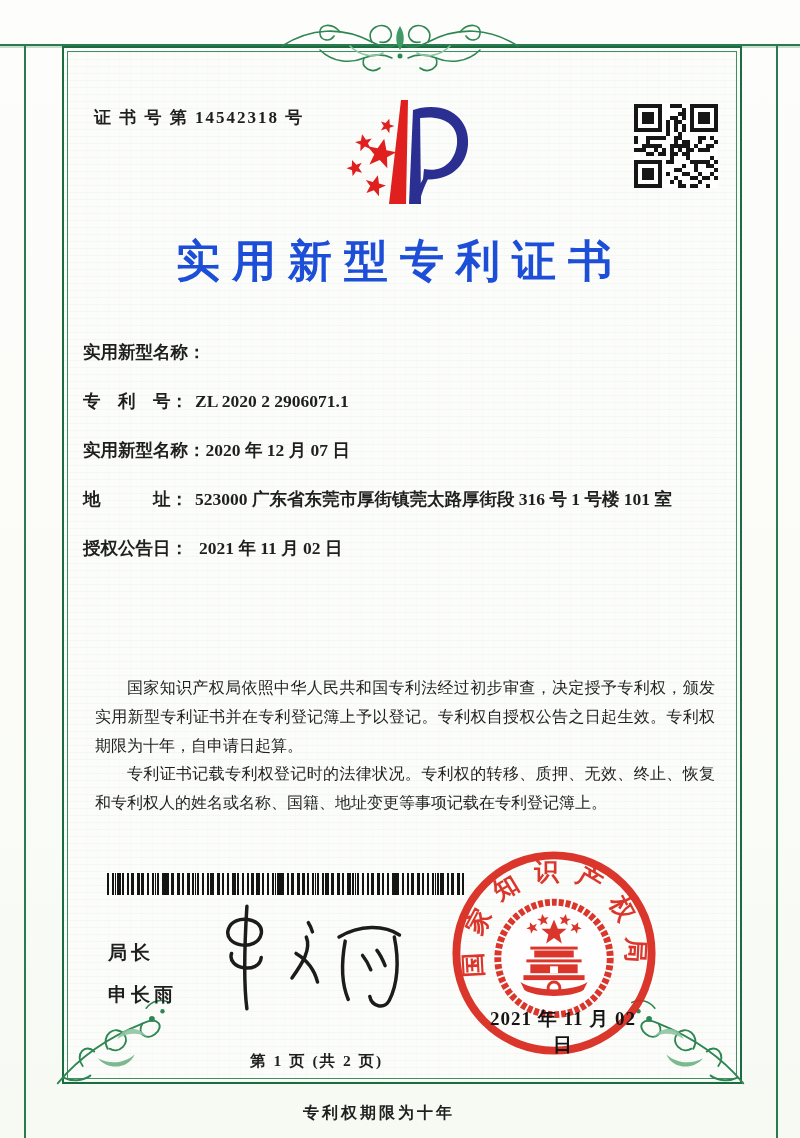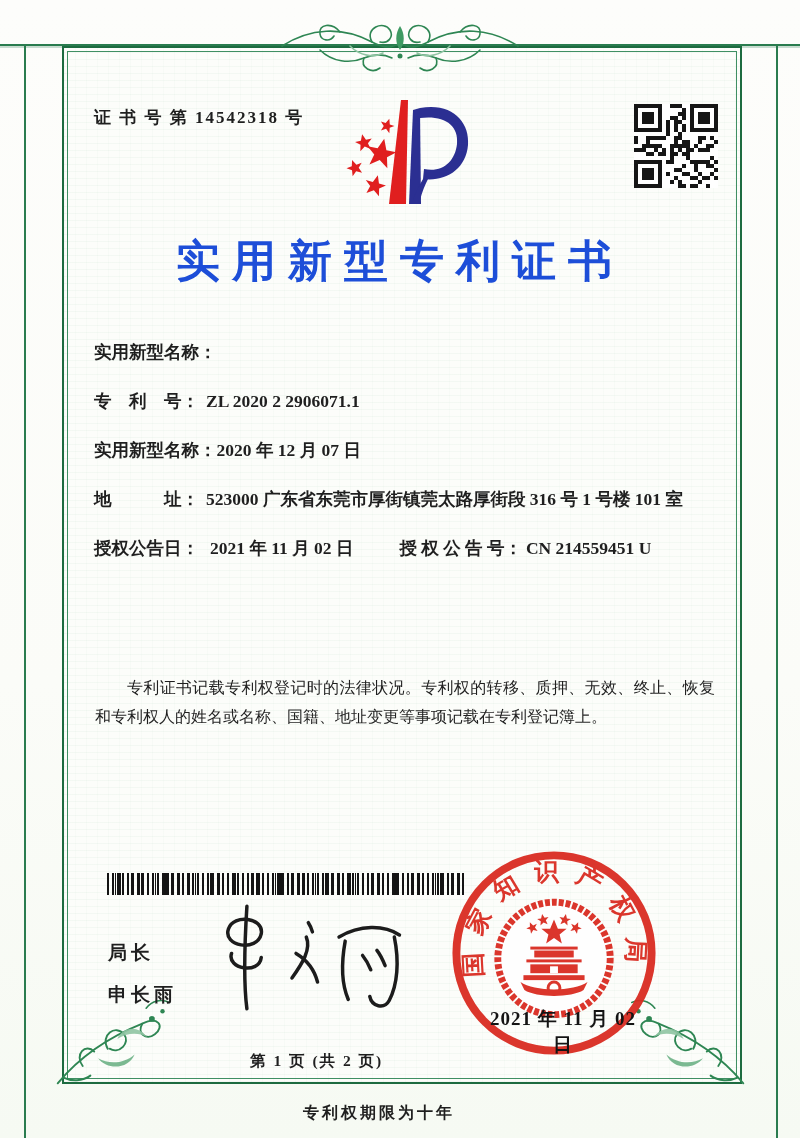--- a/index.html
+++ b/index.html
@@ -30,21 +30,21 @@
   
   .cert-no{position:absolute;left:94px;top:106px;font-size:17px;letter-spacing:2px;font-weight:600;}
   .logo{position:absolute;left:334px;top:86px;width:150px;height:132px;}
   .qr{position:absolute;left:634px;top:104px;width:84px;height:84px;background:#fff;
       display:grid;grid-template-columns:repeat(21,1fr);grid-template-rows:repeat(21,1fr);}
   .qr div{background:transparent;}
   .qr div.d{background:#161616;}
   .title{position:absolute;left:0;top:232px;width:800px;text-align:center;
          font-size:44px;font-weight:bold;letter-spacing:12px;color:#1d4ed8;}
   
-  .fields{position:absolute;left:94px;top:340px;width:622px;font-size:17.5px;line-height:24px;}
+  .fields{position:absolute;left:83px;top:340px;width:622px;font-size:17.5px;line-height:24px;}
   .row{display:flex;margin-bottom:25px;align-items:flex-start;}
   .row .lab{flex:0 0 112px;font-weight:700;white-space:nowrap;}
   .row .val{flex:1;font-weight:600;}
   .grant{display:flex;margin-bottom:0;}
   .grant .pair2{margin-left:46px;display:flex;}
   .grant .lab2{font-weight:700;white-space:nowrap;}
   .grant .val2{font-weight:600;margin-left:4px;white-space:nowrap;}
   
   .paras{position:absolute;left:95px;top:674px;width:620px;font-size:16px;line-height:1.8;
          text-align:justify;font-weight:500;}
@@ -597,28 +597,25 @@
     <span class="lab">实用新型名称：</span>
     <span class="val">2020 年 12 月 07 日</span>
   </div>
   <div class="row">
     <span class="lab">地　　　址：</span>
     <span class="val">523000 广东省东莞市厚街镇莞太路厚街段 316 号 1 号楼 101 室</span>
   </div>
   <div class="row grant">
     <span class="lab">授权公告日：</span>
     <span class="val2">2021 年 11 月 02 日</span>
-    <span class="pair2">
-      <span class="lab2">授 权 公 告 号：</span>
-      <span class="val2">CN 214559451 U</span>
-    </span>
   </div>
 </div>
 
 <div class="paras">
+  <p>国家知识产权局依照中华人民共和国专利法经过初步审查，决定授予专利权，颁发实用新型专利证书并在专利登记簿上予以登记。专利权自授权公告之日起生效。专利权期限为十年，自申请日起算。</p>
   <p>专利证书记载专利权登记时的法律状况。专利权的转移、质押、无效、终止、恢复和专利权人的姓名或名称、国籍、地址变更等事项记载在专利登记簿上。</p>
 </div>
 
 <div class="barcode"></div>
 
 <div class="signer">
   <div>局长</div>
   <div>申长雨</div>
 </div>
 

